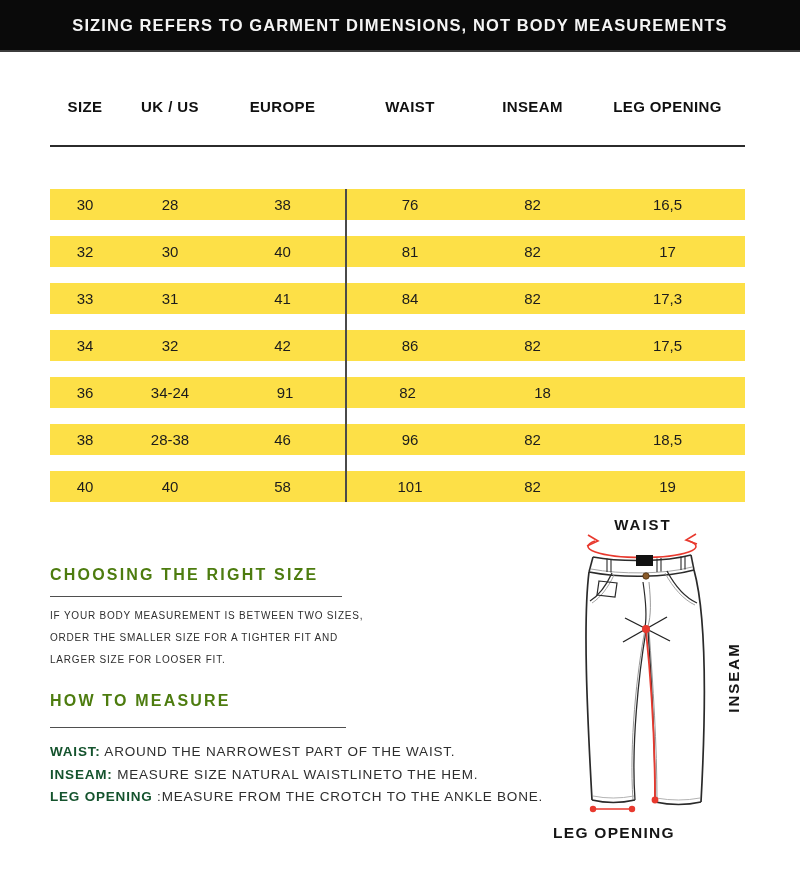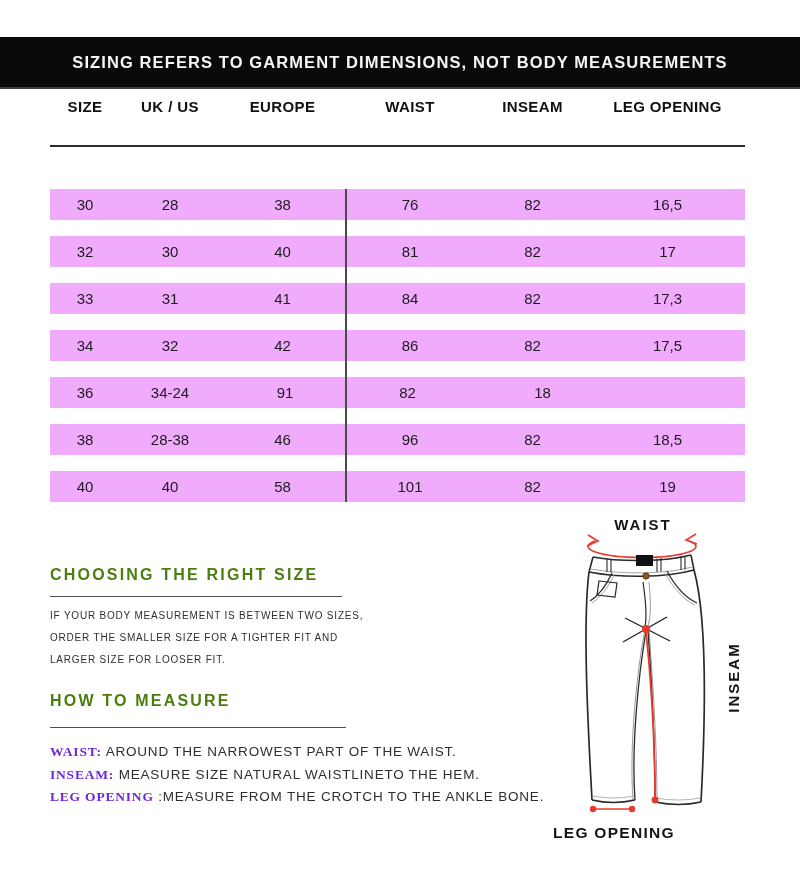--- a/index.html
+++ b/index.html
@@ -4,48 +4,48 @@
 <style>
   html,body { margin:0; padding:0; background:#ffffff; }
   .stage {
     position:relative; width:800px; height:882px; background:#ffffff;
     font-family:"Liberation Sans", sans-serif; overflow:hidden; color:#1c1c1c;
   }
   
   .banner {
     position:absolute; left:0; top:0; width:800px; height:50px;
     background:#0a0a0a; border-bottom:2px solid #3c3c3c;
-    display:flex; align-items:center; justify-content:center;margin-top:37px;
+    display:flex; align-items:center; justify-content:center;
   }
   .banner-text {
     color:#f5f5f5; font-size:16.5px; font-weight:bold; letter-spacing:1.1px;
     white-space:nowrap;
   }
   
   .trow { position:absolute; left:50px; width:695px; display:flex; }
   .thead { top:95px; height:24px; line-height:24px; font-weight:bold; font-size:15px; color:#101010; }
   .thead .cell { letter-spacing:0.4px; }
   .header-rule { position:absolute; left:50px; top:145px; width:695px; height:2px; background:#2b2b2b; }
-  .drow { height:31px; line-height:31px; background:#f0abfc; font-size:15px; color:#1c1c1c; }
+  .drow { height:31px; line-height:31px; background:#fde047; font-size:15px; color:#1c1c1c; }
   .cell { text-align:center; }
   .c0 { width:70px; } .c1 { width:100px; } .c2 { width:125px; }
   .c3 { width:130px; } .c4 { width:115px; } .c5 { width:155px; }
   .v-divider { position:absolute; left:345px; top:189px; width:1.5px; height:313px; background:#4a4a4a; }
   
   .sec-heading { position:absolute; left:50px; font-size:16px; font-weight:bold; letter-spacing:2.2px; color:#4d7c0f; white-space:nowrap; }
   .sec-rule { position:absolute; left:50px; height:1px; background:#4f4f4f; }
   .choosing-head { top:566px; }
   .choosing-rule { top:596px; width:292px; }
   .choosing-para { position:absolute; left:50px; top:605px; width:460px; }
   .para-line { font-size:10px; letter-spacing:0.8px; line-height:22px; color:#2e2e2e; white-space:nowrap; }
   .measure-head { top:692px; }
   .measure-rule { top:727px; width:296px; }
   .measure-list { position:absolute; left:50px; top:741px; }
   .measure-item { font-size:13.5px; letter-spacing:0.8px; line-height:22.5px; color:#2e2e2e; white-space:nowrap; }
-  .measure-item b { color:#6d28d9;font-family:Liberation Serif, serif; }
+  .measure-item b { color:#14532d; }
   
   .diag-waist-label { position:absolute; left:593px; top:516px; width:100px; text-align:center;
     font-size:15px; font-weight:bold; letter-spacing:2px; color:#151515; }
   .diag-inseam-wrap { position:absolute; left:688px; top:632px; width:90px; height:90px;
     display:flex; align-items:center; justify-content:center; }
   .diag-inseam-wrap span { transform:rotate(-90deg); font-size:15px; font-weight:bold; letter-spacing:2px; color:#151515; white-space:nowrap; }
   .diag-leg-label { position:absolute; left:553px; top:824px; font-size:15.5px; font-weight:bold; letter-spacing:1.3px; color:#151515; white-space:nowrap; }
   .pants-svg { position:absolute; left:545px; top:510px; }
 </style>
 </head>

